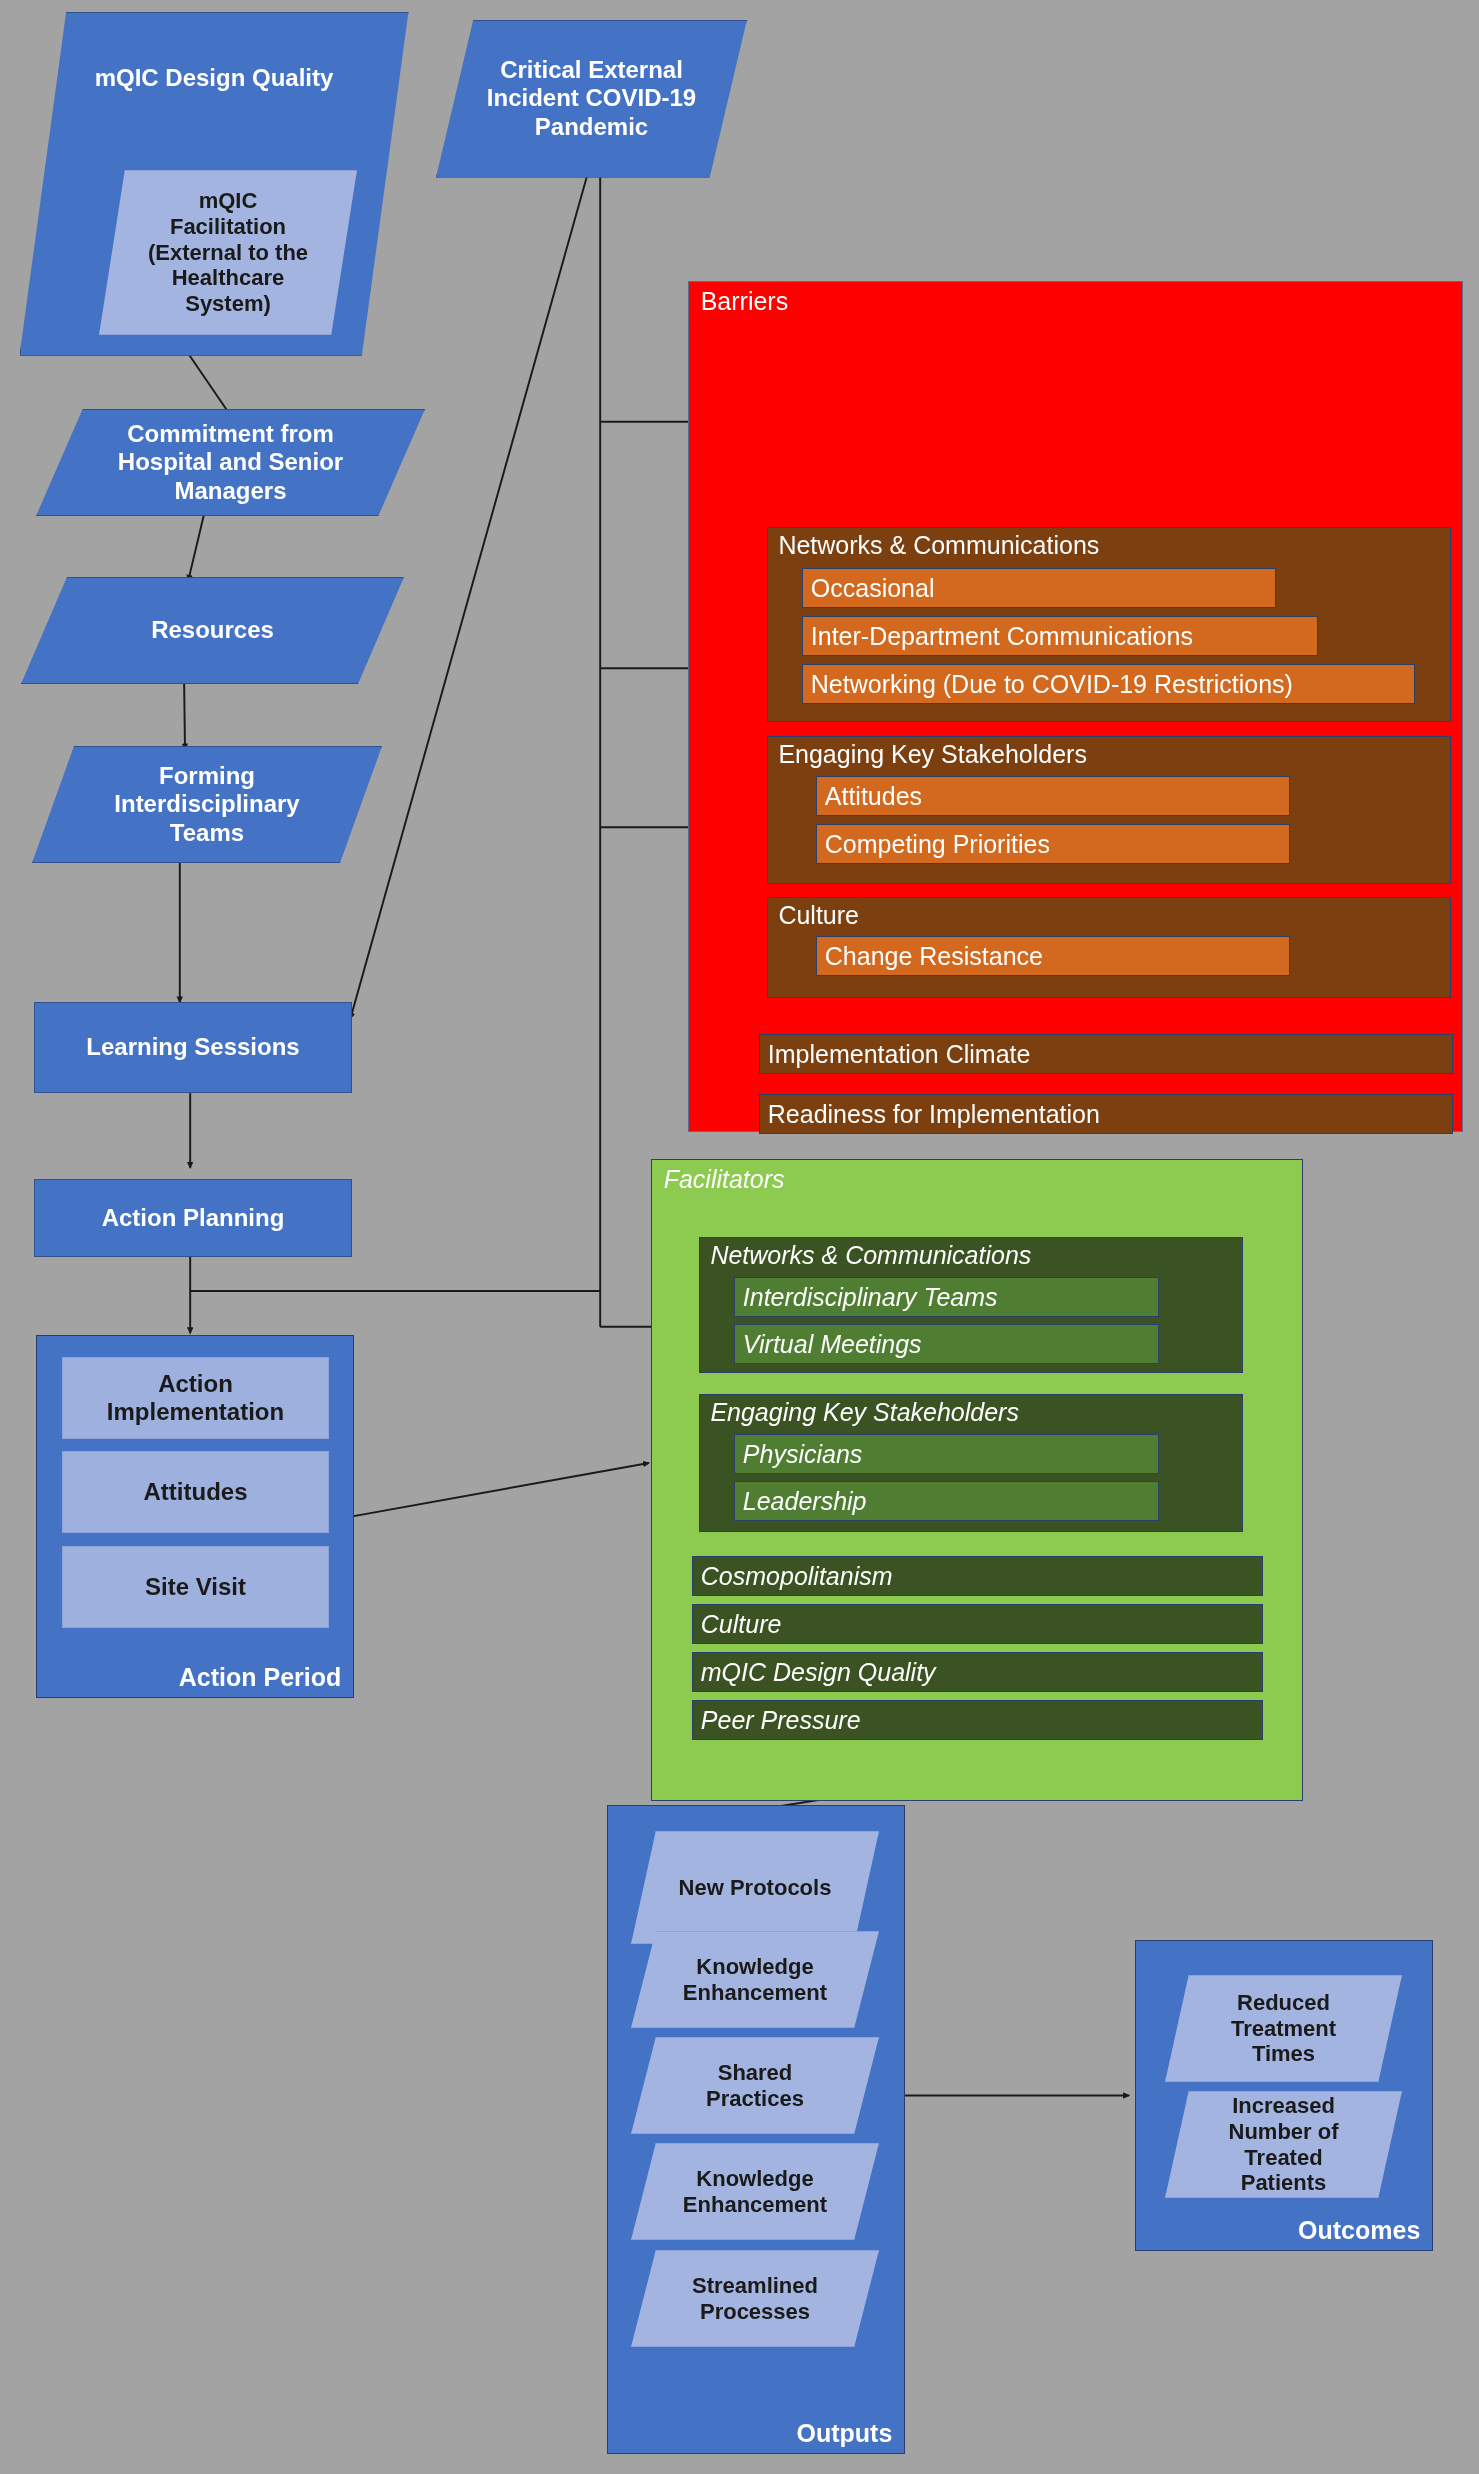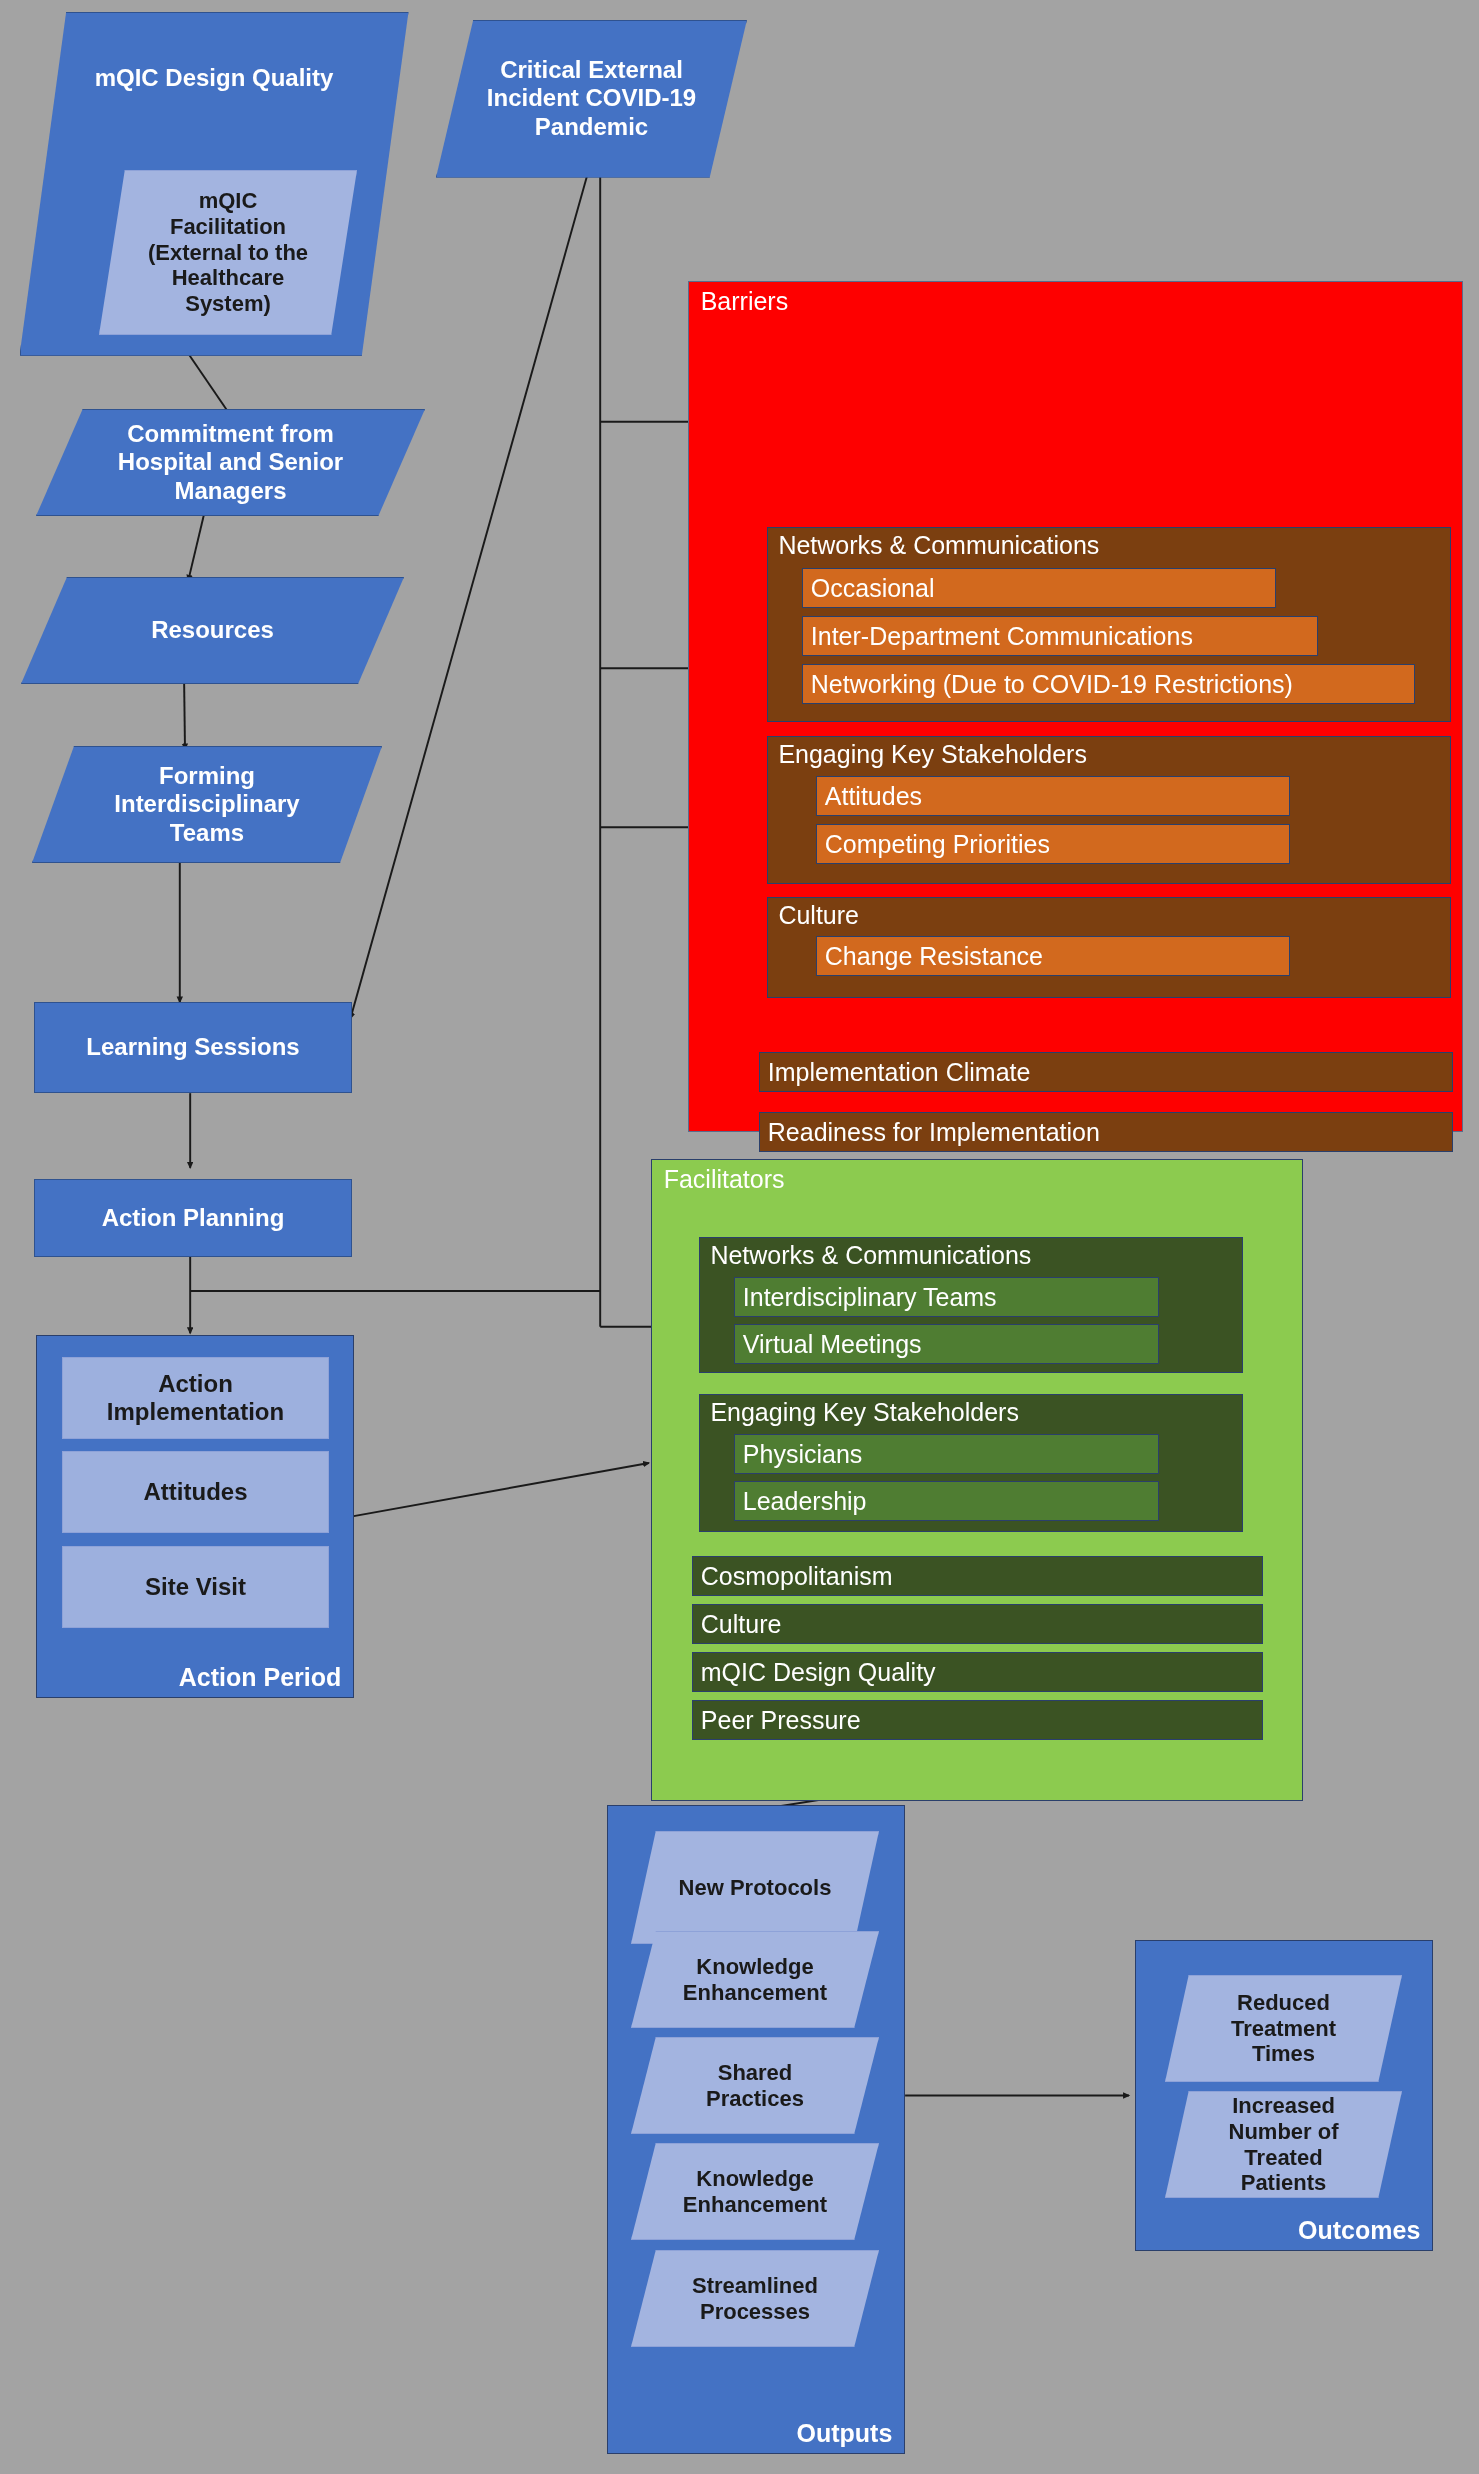--- a/index.html
+++ b/index.html
@@ -135,21 +135,20 @@
     box-sizing:border-box;
     background:#7b3f10;
     border:1.9px solid #2a3f6b;
     color:#ffffff;
     font-size:25px;
     font-weight:400;
     display:flex;
     align-items:center;
     padding-left:7.8px;
     white-space:nowrap;
-    margin-top:18px;
   }
 
   
   .sub-dgreen {
     position:absolute;
     box-sizing:border-box;
     background:#3b5323;
     border:1.9px solid #2a3f6b;
   }
   .sub-dgreen-title {
@@ -316,21 +315,21 @@
     </div>
 
     <div class="bar-brown" style="left:70px; top:752px; width:694px; height:40px;">
       <span>Implementation Climate</span>
     </div>
     <div class="bar-brown" style="left:70px; top:812px; width:694px; height:40px;">
       <span>Readiness for Implementation</span>
     </div>
   </div>
 
-  <div class="panel-green" style="left:651px; top:1159px; width:652px; height:642px;">
+  <div class="panel-green" style="left:651px; top:1159px; width:652px; height:642px;font-style:italic;">
     <div class="panel-caption">Facilitators</div>
 
     <div class="sub-dgreen" style="left:47px; top:77px; width:544px; height:136px;">
       <div class="sub-dgreen-title">Networks &amp; Communications</div>
       <div class="bar-mgreen" style="left:34px; top:39px; width:425px; height:40px;">
         <span>Interdisciplinary Teams</span>
       </div>
       <div class="bar-mgreen" style="left:34px; top:86px; width:425px; height:40px;">
         <span>Virtual Meetings</span>
       </div>

